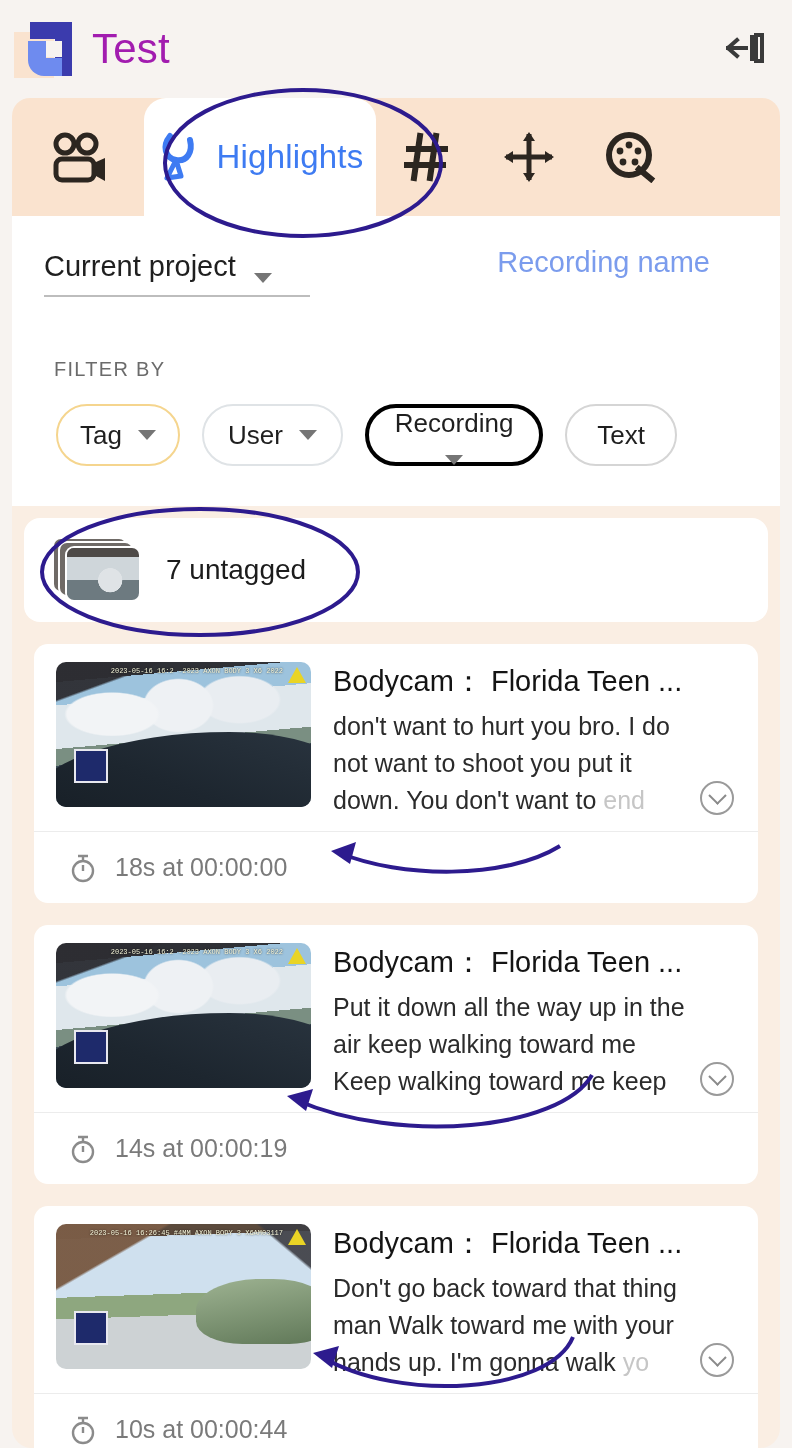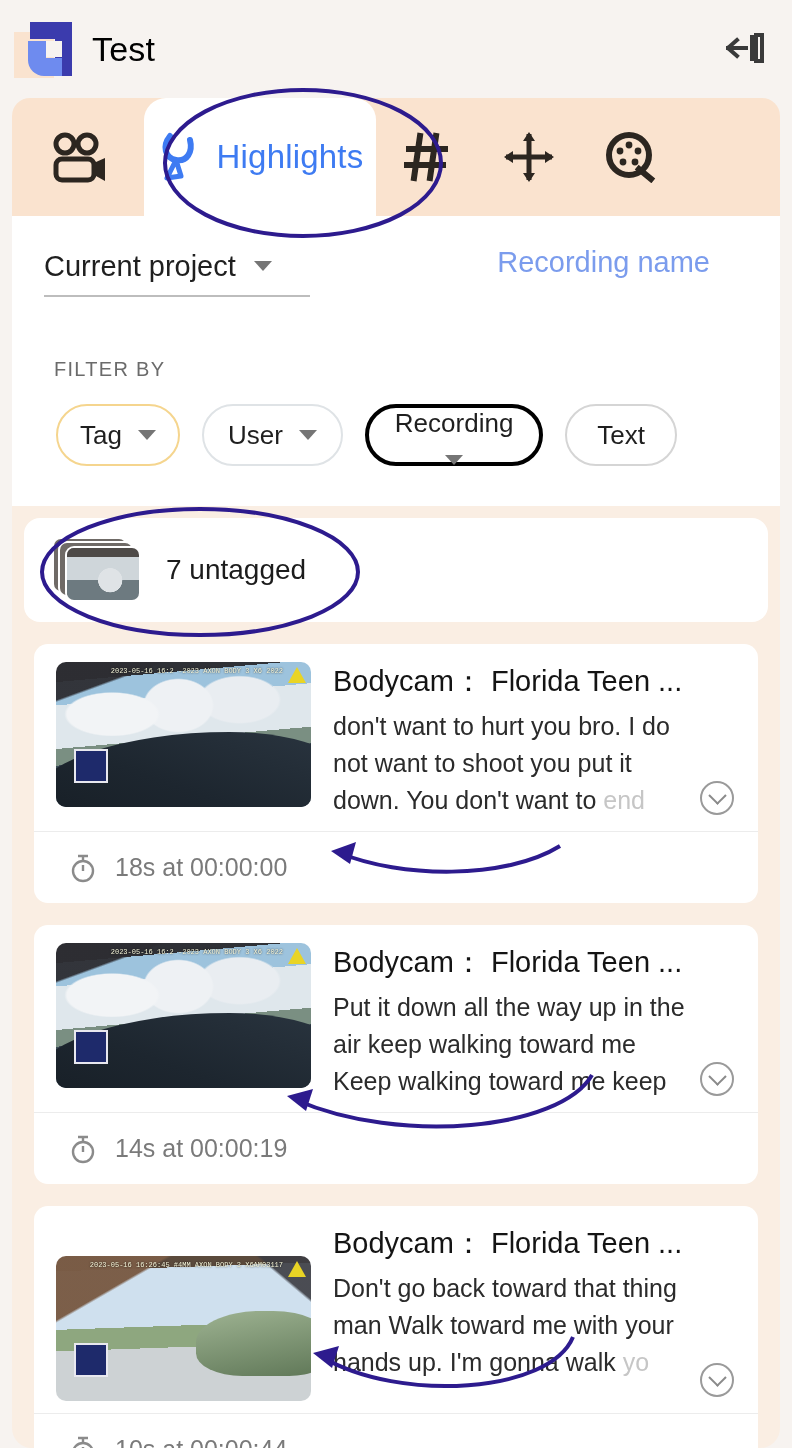--- a/index.html
+++ b/index.html
@@ -30,22 +30,22 @@
   }
   .logo .bg-peach { position:absolute; left:0; top:12px; width:40px; height:46px; background:#fae3cf; }
   .logo .r1 { position:absolute; left:16px; top:2px; width:42px; height:17px; background:#3b3bad; border-radius: 0 0 14px 0; }
   .logo .r2 { position:absolute; left:41px; top:2px; width:17px; height:54px; background:#3b3bad; }
   .logo .r3 { position:absolute; left:14px; top:21px; width:18px; height:35px; background:#6e8bef; border-radius: 0 0 0 16px; }
   .logo .r4 { position:absolute; left:32px; top:38px; width:16px; height:18px; background:#6e8bef; }
   .logo .r5 { position:absolute; left:32px; top:21px; width:16px; height:16px; background:#f7f3f0; }
 
   .app-title {
     margin-left: 20px;
-    font-size: 34px;
-    color: #000000;
+    font-size: 42px;
+    color: #a21caf;
     font-weight: 400;
     letter-spacing: .2px;
   }
   .collapse-btn {
     position: absolute; right: 22px; top: 26px;
     width: 48px; height: 44px;
     display: flex; align-items: center; justify-content: center;
     cursor: pointer;
   }
 
@@ -85,21 +85,21 @@
     width: 768px; height: 290px;
     background: #fff;
     border-radius: 0 0 0 0;
   }
   .project-row {
     position: absolute; top: 28px; left: 32px;
     width: 704px; height: 58px;
     display: flex; align-items: center;
   }
   .project-select {
-    display: flex; align-items: center; gap: 18px;
+    display: flex; align-items: flex-end; gap: 18px;
     border-bottom: 2px solid #bdbdbd;
     padding: 0 12px 12px 0;
     width: 266px;
     cursor: pointer;
   }
   .project-select .label { font-size: 29px; color: #1f1f1f; }
   .caret {
     width: 0; height: 0;
     border-left: 9px solid transparent;
     border-right: 9px solid transparent;
@@ -208,21 +208,20 @@
     position: absolute; left: -10%; top: 48%;
     width: 130%; height: 70%;
     background: linear-gradient(200deg, #2b3641 0%, #1d262f 55%, #161d24 100%);
     border-radius: 60% 40% 0 0 / 70% 55% 0 0;
   }
   .thumb.street {
     background:
       linear-gradient(150deg, rgba(122,92,70,.98) 0 22%, rgba(122,92,70,0) 23%),
       linear-gradient(-140deg, rgba(60,60,66,.9) 0 12%, rgba(60,60,66,0) 13%),
       linear-gradient(178deg, #5b4a3c 0 10%, #cfe0ee 10% 48%, #8ea77f 48% 62%, #cdd2d4 62% 100%);
-    margin-top: 32px;
   }
   .thumb.street::after {
     content: "";
     position: absolute; left: 55%; top: 38%;
     width: 52%; height: 45%;
     background: linear-gradient(170deg, #9eb392, #5f7757);
     border-radius: 48% 42% 30% 35%;
   }
   .tstamp {
     position: absolute; right: 28px; top: 5px;

